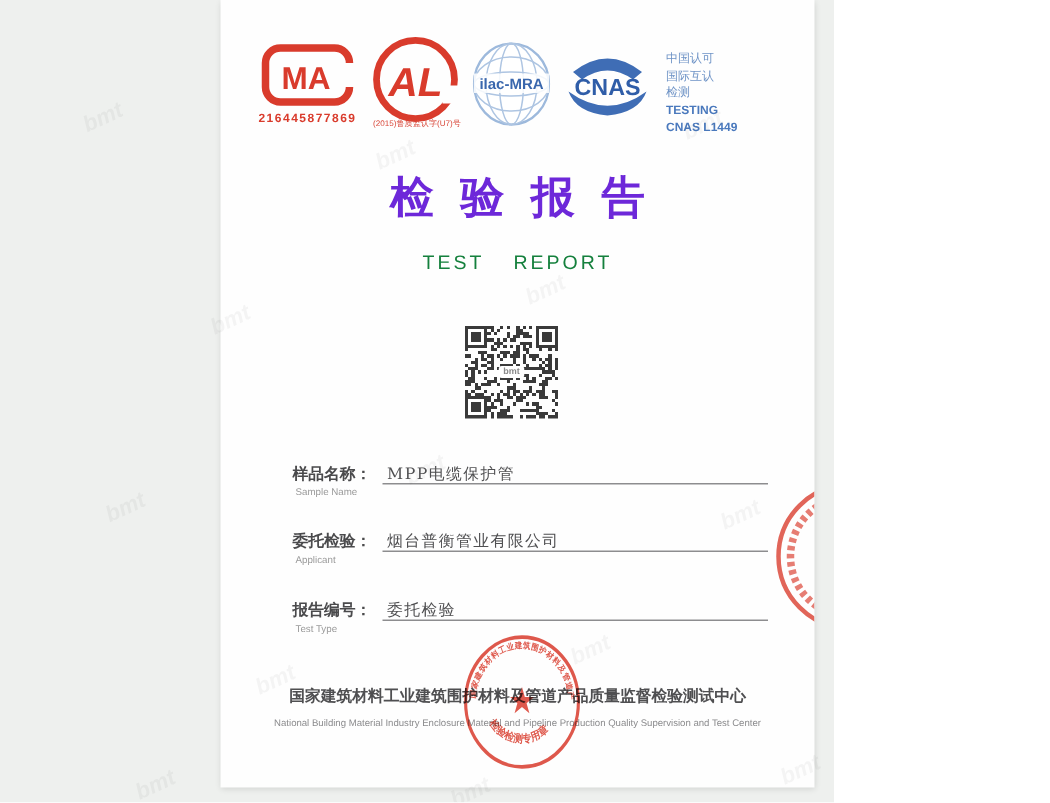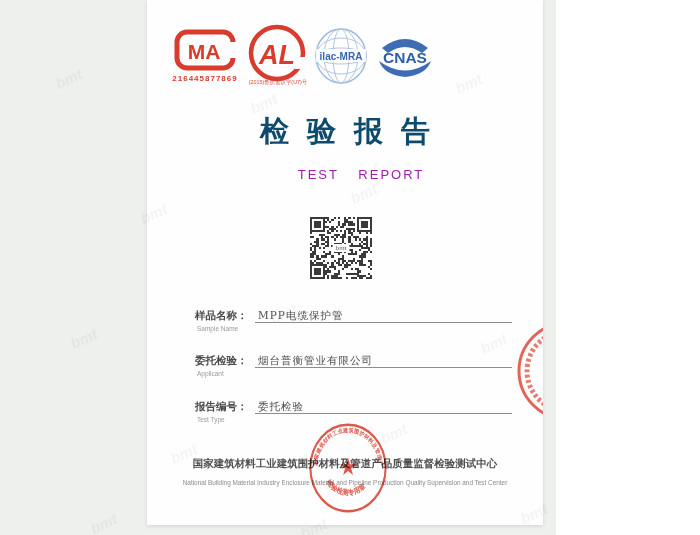--- a/index.html
+++ b/index.html
@@ -15,23 +15,23 @@
   .cal{left:100px;top:23px;width:60px;height:60px;}
   .cal-note{position:absolute;left:88px;top:78px;width:86px;text-align:center;
             font-size:6px;color:#d9483a;transform:scale(.9);}
   .ilac{left:168px;top:28px;width:52px;height:56px;}
   .cnas{left:228px;top:33px;width:60px;height:46px;}
   .accr{position:absolute;left:297px;top:33px;font-size:8px;line-height:11.5px;color:#6e93c6;}
   .accr .b{font-weight:bold;color:#4a79bd;}
   
   .title{position:absolute;left:0;top:112px;width:100%;text-align:center;
          font-family:"DejaVu Sans","Liberation Sans",sans-serif;
-         font-size:29px;font-weight:bold;color:#0c4a6e;letter-spacing:18px;padding-left:18px;box-sizing:border-box;}
-  .title-en{position:absolute;left:16px;top:167px;width:100%;text-align:center;
-            font-size:13px;color:#a21caf;letter-spacing:2px;word-spacing:14px;}
+         font-size:29px;font-weight:bold;color:#6d28d9;letter-spacing:18px;padding-left:18px;box-sizing:border-box;}
+  .title-en{position:absolute;left:0;top:167px;width:100%;text-align:center;
+            font-size:13px;color:#15803d;letter-spacing:2px;word-spacing:14px;}
   .report-no{position:absolute;left:0;top:192px;width:100%;text-align:center;
              font-size:10.5px;color:#5a5a5c;}
   
   .qr{position:absolute;left:163px;top:217px;width:62px;height:62px;}
   .qr svg{display:block;width:62px;height:62px;}
   .qr-label{position:absolute;left:50%;top:50%;transform:translate(-50%,-50%);
             background:#fff;border-radius:2px;padding:1px 3px;font-size:6px;font-weight:bold;color:#8a8a8a;}
   
   .frow{position:absolute;left:0;width:100%;}
   .flabel{position:absolute;left:48px;font-size:10.5px;font-weight:bold;color:#4a4a4c;
@@ -86,20 +86,27 @@
       <rect x="1" y="21" width="50" height="13" fill="rgba(255,255,255,0.85)"></rect>
       <text x="26" y="31.5" text-anchor="middle" font-size="10" font-weight="bold" fill="#3a67ad" font-family="Liberation Sans, sans-serif">ilac-MRA</text>
     </svg>
 
     <svg class="logo cnas" viewBox="0 0 60 46">
       <path d="M7 15 Q30 -3 53 15 L47 20 Q30 8 13 20 Z" fill="#3f6db5"></path>
       <path d="M4 28 Q30 47 56 28 Q51 42 30 44 Q9 42 4 28 Z" fill="#3f6db5"></path>
       <text x="30" y="30" text-anchor="middle" font-size="15.5" font-weight="bold" fill="#2f5da8" font-family="Liberation Sans, sans-serif">CNAS</text>
     </svg>
 
+    <div class="accr">
+      <div>中国认可</div>
+      <div>国际互认</div>
+      <div>检测</div>
+      <div class="b">TESTING</div>
+      <div class="b">CNAS L1449</div>
+    </div>
 
     <div class="title">检验报告</div>
     <div class="title-en">TEST REPORT</div>
 
     <div class="qr">
       <svg id="qr-svg" viewBox="0 0 29 29" shape-rendering="crispEdges">
           <rect x="0" y="0" width="1" height="1" fill="#3a3a3a"></rect>
           <rect x="1" y="0" width="1" height="1" fill="#3a3a3a"></rect>
           <rect x="2" y="0" width="1" height="1" fill="#3a3a3a"></rect>
           <rect x="3" y="0" width="1" height="1" fill="#3a3a3a"></rect>

